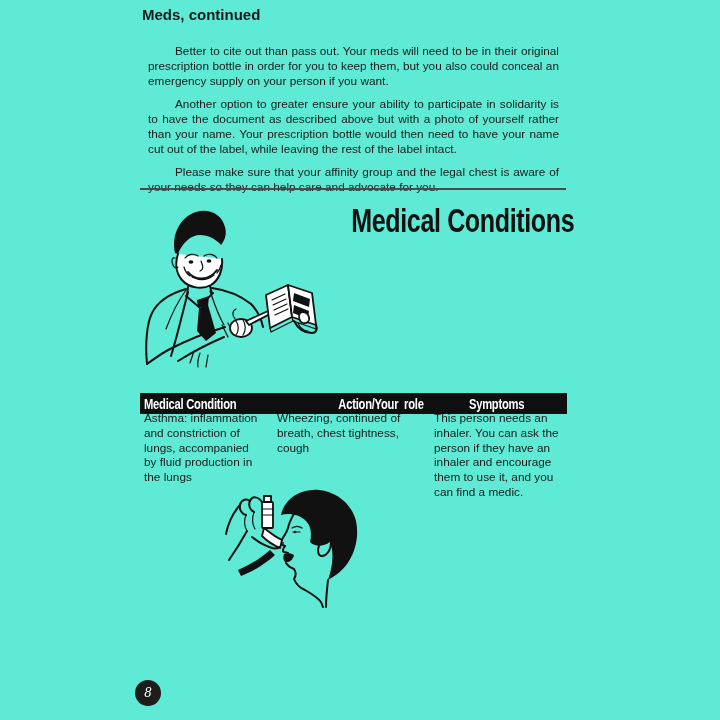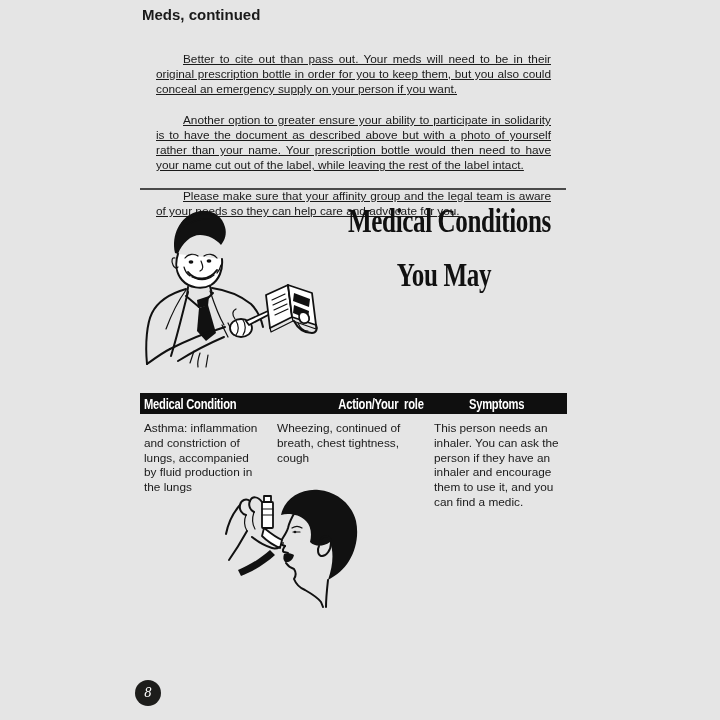--- a/index.html
+++ b/index.html
@@ -1,44 +1,44 @@
 <!DOCTYPE html>
 <html><head>
 <meta charset="utf-8">
 <style>
   html,body{margin:0;padding:0;}
   body{
     width:720px;height:720px;background:#ffffff;position:relative;overflow:hidden;
     font-family:"Liberation Sans","DejaVu Sans",sans-serif;color:#1a1a1a;
   }
-  .page{position:absolute;inset:0;background:#e5e5e5;}
+  .page{position:absolute;inset:0;background:#5eead4;}
 
   .doc-title{position:absolute;left:142px;top:6px;font-size:15px;font-weight:bold;}
 
   .bodytext{position:absolute;left:140px;top:36px;width:427px;font-size:11.8px;line-height:15px;text-align:justify;}
-  .bodytext p{margin:16px;text-indent:27px;text-decoration:underline;}
+  .bodytext p{margin:8px;text-indent:27px;}
 
   .divider{position:absolute;left:140px;top:188px;width:426px;height:2px;background:#4a4a4a;}
 
   .man-illo{position:absolute;left:142px;top:201px;}
   .inhaler-illo{position:absolute;left:224px;top:482px;}
 
-  .headline{position:absolute;left:316px;top:204px;width:256px;text-align:center;font-family:Liberation Serif, serif;}
+  .headline{position:absolute;left:316px;top:204px;width:256px;text-align:center;}
   .headline .hl{height:34px;line-height:34px;margin-bottom:20px;font-weight:bold;font-size:33px;white-space:nowrap;color:#111;}
   .headline .hl span{display:inline-block;transform:scaleX(0.76);transform-origin:center;letter-spacing:-0.5px;}
 
   .thead{position:absolute;left:140px;top:393px;width:427px;height:21px;background:#0f0f0f;
     display:grid;grid-template-columns:137px 150px 140px;align-items:center;
     color:#ffffff;font-weight:bold;font-size:14px;}
   .thead .hc span{display:inline-block;transform:scaleX(0.8);letter-spacing:-0.3px;white-space:pre;}
   .thead .h1{padding-left:4px;} .thead .h1 span{transform-origin:left center;}
   .thead .h2{text-align:center;} .thead .h2 span{transform-origin:center;}
   .thead .h3{text-align:right;padding-right:3px;} .thead .h3 span{transform-origin:right center;}
 
-  .tbody{position:absolute;left:140px;top:421px;width:427px;
+  .tbody{position:absolute;left:140px;top:411px;width:427px;
     display:grid;grid-template-columns:137px 150px 140px;
     font-size:11.8px;line-height:14.8px;}
   .tbody .c1{padding:0 16px 0 4px;}
   .tbody .c2{padding-right:12px;}
   .tbody .c3{padding-left:7px;padding-right:2px;}
 
   .pagenum{position:absolute;left:135px;top:680px;width:26px;height:26px;border-radius:50%;
     background:#1d1d1b;color:#fff;display:flex;align-items:center;justify-content:center;
     font-size:12px;font-style:italic;font-family:"DejaVu Serif",serif;}
 
@@ -50,21 +50,21 @@
 </head>
 <body>
 
 <div class="page">
 
   <div class="doc-title">Meds, continued</div>
 
   <div class="bodytext">
     <p>Better to cite out than pass out. Your meds will need to be in their original prescription bottle in order for you to keep them, but you also could conceal an emergency supply on your person if you want.</p>
     <p>Another option to greater ensure your ability to participate in solidarity is to have the document as described above but with a photo of yourself rather than your name. Your prescription bottle would then need to have your name cut out of the label, while leaving the rest of the label intact.</p>
-    <p>Please make sure that your affinity group and the legal team is aware of your needs so they can help care and advocate for you.</p>
+    <p>Please make sure that your affinity group and the legal chest is aware of your needs so they can help care and advocate for you.</p>
   </div>
 
   <div class="divider"></div>
 
   <svg class="man-illo" width="182" height="168" viewBox="0 0 182 168" xmlns="http://www.w3.org/2000/svg">
 
     <path class="fl" d="M33,52 C29,34 38,16 54,11 C68,7 80,14 83,26 C85,33 83,39 79,44 C74,38 66,34 58,34 C49,34 40,42 36,53 Z"></path>
     <path class="ln1" d="M40,22 C48,14 60,11 70,14 M36,32 C44,22 56,17 67,18"></path>
 
     <path d="M36,53 C33,62 34,72 40,79 C47,87 60,89 69,84 C77,79 81,69 80,58" fill="#fff" stroke="#111" stroke-width="2" stroke-linecap="round"></path>
@@ -103,21 +103,20 @@
     <path class="fl" d="M152,92 L168,98 L167,106 L151,100 Z"></path>
     <path class="fl" d="M152,104 L167,110 L166,118 L151,112 Z"></path>
 
     <path class="ln" d="M152,120 C156,128 162,132 170,132 C174,132 176,128 174,124"></path>
     <path class="ln1" d="M156,122 C158,127 162,130 166,130"></path>
     <path class="wh" d="M158,112 C162,110 166,112 167,116 C168,120 165,123 161,122 C157,121 156,115 158,112 Z"></path>
   </svg>
 
   <div class="headline">
     <div class="hl"><span>Medical Conditions</span></div>
-    <div class="hl"><span>You May</span></div>
   </div>
 
   <div class="thead">
     <div class="hc h1"><span>Medical Condition</span></div>
     <div class="hc h3"><span>Action/Your  role</span></div>
     <div class="hc h2"><span>Symptoms</span></div>
   </div>
 
   <div class="tbody">
     <div class="c1">Asthma: inflammation and constriction of lungs, accompanied by fluid production in the lungs</div>

